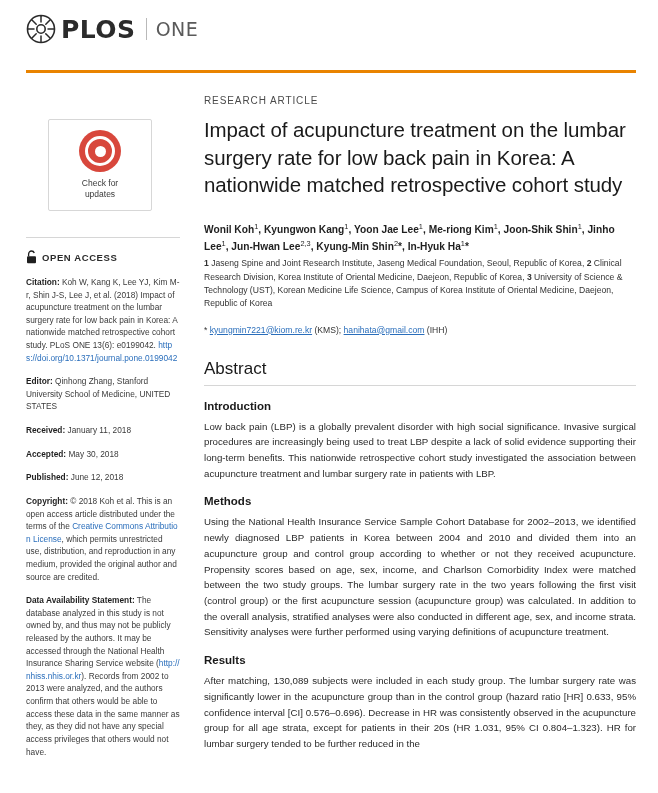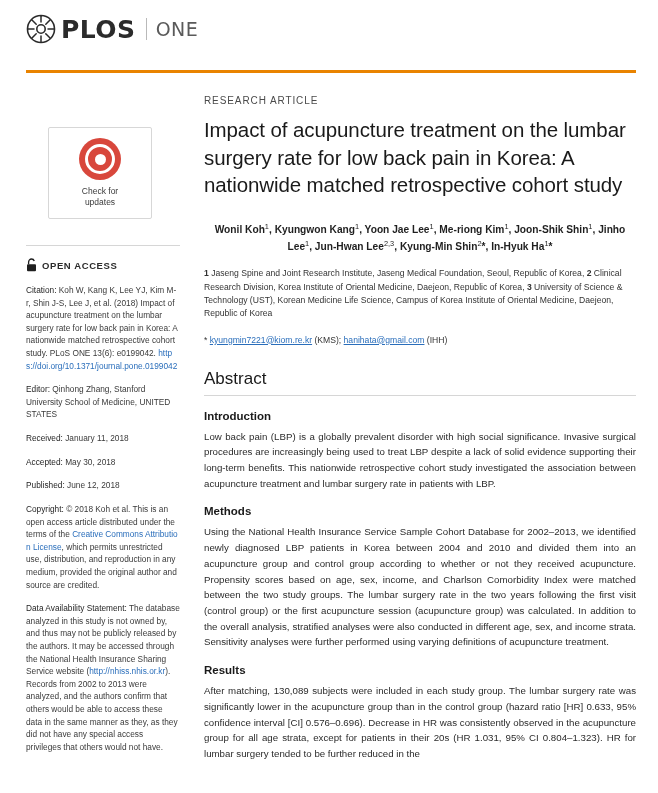--- a/index.html
+++ b/index.html
@@ -65,21 +65,21 @@
   }
 
   
   .body-wrap {
     display: flex;
     padding: 0 22px 0 26px;
   }
   .col-left {
     width: 168px;
     flex: 0 0 168px;
-    padding-top: 36px;
+    padding-top: 28px;
     padding-right: 14px;
   }
   .col-right {
     flex: 1 1 auto;
     padding-top: 22px;
     padding-left: 10px;
   }
 
   
   .cfu {
@@ -139,21 +139,21 @@
     color: #2b2b2b;
   }
 
   .meta-block {
     font-size: 8.3px;
     line-height: 1.52;
     color: #3a3a3a;
     margin-bottom: 11px;
     text-align: left;
   }
-  .meta-block b { font-weight: normal; color: #1f1f1f; }
+  .meta-block b { font-weight: bold; color: #1f1f1f; }
   .meta-block a {
     color: #2a6ebb;
     text-decoration: none;
     word-break: break-all;
   }
 
   
   .article-type {
     font-size: 10px;
     letter-spacing: 0.9px;
@@ -166,22 +166,21 @@
     font-weight: normal;
     color: #1a1a1a;
     margin: 0 0 22px 0;
     letter-spacing: -0.1px;
   }
   .authors {
     font-size: 10.2px;
     line-height: 1.55;
     color: #1f1f1f;
     font-weight: bold;
-    margin-bottom: 12px;
-    text-align: center;
+    margin-bottom: 2px;
   }
   .authors sup { font-weight: normal; font-size: 7.4px; }
   .affil {
     font-size: 8.6px;
     line-height: 1.55;
     color: #333;
     margin-bottom: 13px;
   }
   .affil b { font-weight: bold; }
   .corresp {

